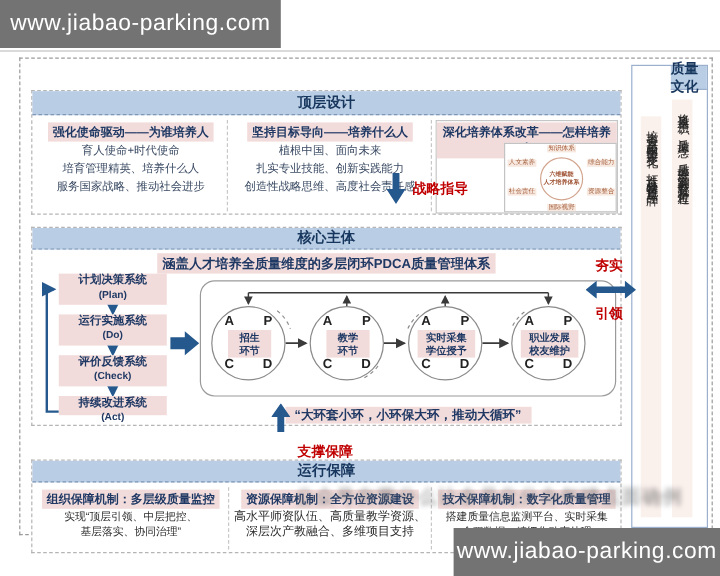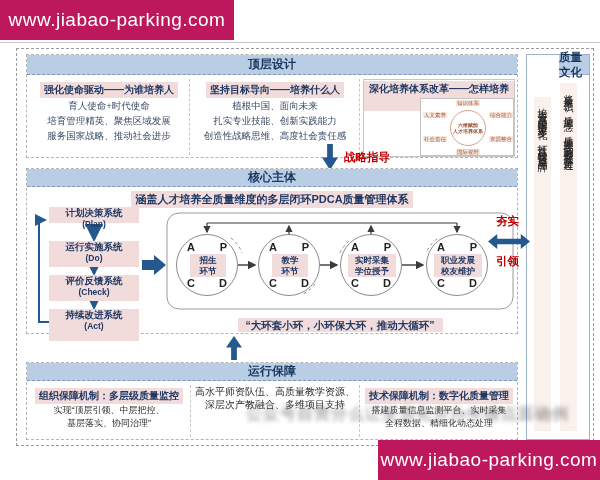--- a/index.html
+++ b/index.html
@@ -2,28 +2,28 @@
 <html><head>
 <meta charset="utf-8">
 <style>
   * { margin:0; padding:0; box-sizing:border-box; }
   html,body { width:600px; height:480px; background:#fff; font-family:"Liberation Sans","DejaVu Sans",sans-serif; }
   #stage { position:relative; width:600px; height:480px; background:#fff; overflow:hidden; }
   .abs { position:absolute; }
   .pre { white-space:pre-line; }
 
   
-  .wmbar { background:#be185d; color:#fff; font-size:19px; display:flex; align-items:center; justify-content:center; letter-spacing:.5px; }
+  .wmbar { background:#737373; color:#fff; font-size:19px; display:flex; align-items:center; justify-content:center; letter-spacing:.5px; }
 
   
   .top-rule { background:#c2c2c2; }
   .outer-dash { border:1px dashed #9a9a9a; }
 
   
-  .section { border:1px dashed #b5b5b5; background:#fff; }
+  .section { border:1px dashed #b5b5b5; background:#fff;margin-top:21px; }
   .sec-head { background:#b9cde5; border-bottom:1px dashed #7f97b5; color:#17365d; font-weight:bold; font-size:12px; display:flex; align-items:center; justify-content:center; }
   .pinkhead { background:#f2dcdb; color:#1f3864; font-weight:bold; font-size:10px; padding:1px 4px; display:inline-block; }
   .bodytxt { color:#3a4a63; font-size:9.5px; line-height:15px; text-align:center; }
   .colsep { border-left:1px dashed #c7c7c7; }
 
   
   .red { color:#c00000; font-weight:bold; font-size:11.5px; }
   .fat-down  { background:#25598e; clip-path:polygon(32% 0,68% 0,68% 52%,100% 52%,50% 100%,0 52%,32% 52%); }
   .fat-up    { background:#25598e; clip-path:polygon(50% 0,100% 48%,68% 48%,68% 100%,32% 100%,32% 48%,0 48%); }
   .fat-dbl   { background:#25598e; clip-path:polygon(0 50%,22% 0,22% 32%,78% 32%,78% 0,100% 50%,78% 100%,78% 68%,22% 68%,22% 100%); }
@@ -59,21 +59,21 @@
   <div class="abs outer-dash" style="left:16px;top:48px;width:578px;height:398px;"></div>
 
   <div class="abs wmbar" style="left:0;top:0;width:234px;height:40px;">www.jiabao-parking.com</div>
 
   <div class="abs section" style="left:26px;top:54px;width:492px;height:104px;">
     <div class="sec-head" style="height:20px;">顶层设计</div>
 
     <div class="abs" style="left:4px;top:24px;width:156px;height:78px;text-align:center;">
       <span class="pinkhead">强化使命驱动——为谁培养人</span>
       <div class="bodytxt pre">育人使命+时代使命
-培育管理精英、聚焦区域发展
+培育管理精英、培养什么人
 服务国家战略、推动社会进步</div>
     </div>
     <div class="abs colsep" style="left:162px;top:24px;height:76px;"></div>
 
     <div class="abs" style="left:166px;top:24px;width:164px;height:78px;text-align:center;">
       <span class="pinkhead">坚持目标导向——培养什么人</span>
       <div class="bodytxt pre">植根中国、面向未来
 扎实专业技能、创新实践能力
 创造性战略思维、高度社会责任感</div>
     </div>
@@ -146,33 +146,33 @@
       </g>
 
       <g fill="none" stroke="#8a8a8a" stroke-dasharray="3,3">
         <path d="M 204 69 A 34 34 0 0 1 215 84"></path>
         <path d="M 288 115 A 34 34 0 0 1 274 126"></path>
         <path d="M 322 72 A 34 34 0 0 0 312 86"></path>
         <path d="M 410 70 A 34 34 0 0 0 399 84"></path>
       </g>
     </svg>
 
-    <div class="abs pdca-item" style="left:22px;top:38px;width:90px;height:16px;">
+    <div class="abs pdca-item" style="left:22px;top:38px;width:90px;height:26px;">
       <div class="nm">计划决策系统</div>
       <div class="st">(Plan)</div>
     </div>
     <div class="abs pdca-item" style="left:22px;top:72px;width:90px;height:26px;">
       <div class="nm">运行实施系统</div>
       <div class="st">(Do)</div>
     </div>
     <div class="abs pdca-item" style="left:22px;top:106px;width:90px;height:26px;">
       <div class="nm">评价反馈系统</div>
       <div class="st">(Check)</div>
     </div>
-    <div class="abs pdca-item" style="left:22px;top:140px;width:90px;height:32px;">
+    <div class="abs pdca-item" style="left:22px;top:140px;width:90px;height:16px;">
       <div class="nm">持续改进系统</div>
       <div class="st">(Act)</div>
     </div>
 
     <div class="abs pdca-circle" style="left:149px;top:65px;width:62px;height:62px;">
       <span class="qletter" style="left:10px;top:6px;">A</span>
       <span class="qletter" style="right:10px;top:6px;">P</span>
       <span class="qletter" style="left:10px;bottom:6px;">C</span>
       <span class="qletter" style="right:10px;bottom:6px;">D</span>
       <span class="circ-label pre" style="left:13px;top:19px;width:36px;">招生
@@ -218,20 +218,21 @@
     <div class="sec-head" style="height:18px;">运行保障</div>
 
     <div class="abs" style="left:4px;top:22px;width:156px;text-align:center;">
       <span class="pinkhead">组织保障机制：多层级质量监控</span>
       <div class="bodytxt pre" style="font-size:9px;line-height:13px;color:#2b2b2b;">实现“顶层引领、中层把控、
 基层落实、协同治理”</div>
     </div>
     <div class="abs colsep" style="left:163px;top:22px;height:52px;"></div>
 
     <div class="abs" style="left:167px;top:22px;width:162px;text-align:center;">
+      <span class="pinkhead">资源保障机制：全方位资源建设</span>
       <div class="bodytxt pre" style="font-size:10px;line-height:13px;color:#2b2b2b;">高水平师资队伍、高质量教学资源、
 深层次产教融合、多维项目支持</div>
     </div>
     <div class="abs colsep" style="left:332px;top:22px;height:52px;"></div>
 
     <div class="abs" style="left:336px;top:22px;width:152px;text-align:center;">
       <span class="pinkhead">技术保障机制：数字化质量管理</span>
       <div class="bodytxt pre" style="font-size:9px;line-height:13px;color:#2b2b2b;">搭建质量信息监测平台、实时采集
 全程数据、精细化动态处理</div>
     </div>

